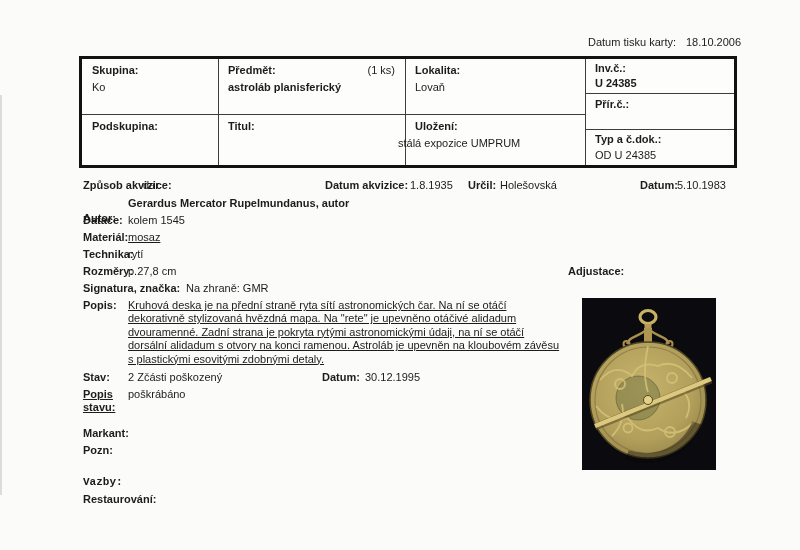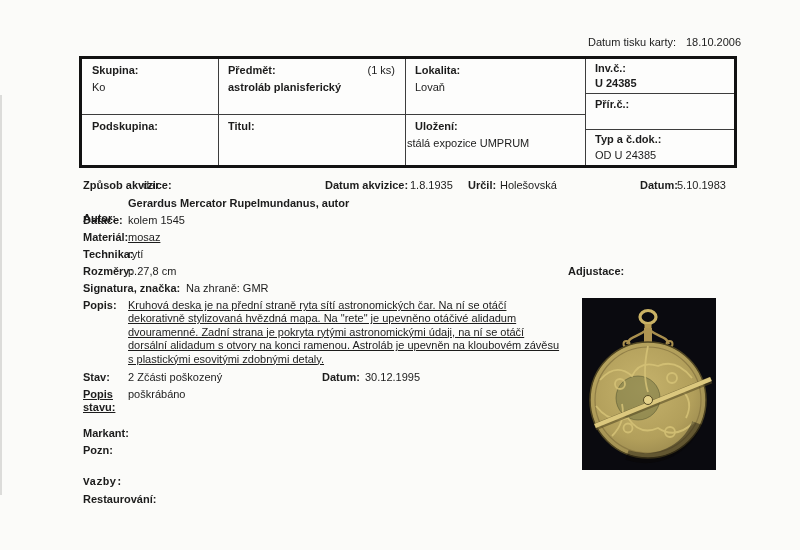--- a/index.html
+++ b/index.html
@@ -54,21 +54,21 @@
     <span class="abs lbl" style="left:333px;top:5px;">Lokalita:</span>
     <span class="abs" style="left:333px;top:22px;">Lovaň</span>
 
     <span class="abs lbl" style="left:513px;top:3px;">Inv.č.:</span>
     <span class="abs lbl" style="left:513px;top:18px;">U 24385</span>
 
     <span class="abs lbl" style="left:10px;top:61px;">Podskupina:</span>
     <span class="abs lbl" style="left:146px;top:61px;">Titul:</span>
 
     <span class="abs lbl" style="left:333px;top:61px;">Uložení:</span>
-    <span class="abs" style="left:325px;top:78px;text-align:center;">stálá expozice UMPRUM</span>
+    <span class="abs" style="left:316px;top:78px;text-align:center;">stálá expozice UMPRUM</span>
 
     <span class="abs lbl" style="left:513px;top:39px;">Přír.č.:</span>
 
     <span class="abs lbl" style="left:513px;top:74px;">Typ a č.dok.:</span>
     <span class="abs" style="left:513px;top:90px;">OD U 24385</span>
   </div>
 
   <span class="abs lbl" style="left:83px;top:179px;">Způsob akvizice:</span>
   <span class="abs" style="left:143px;top:179px;">dar</span>
   <span class="abs lbl" style="left:325px;top:179px;">Datum akvizice:</span>

